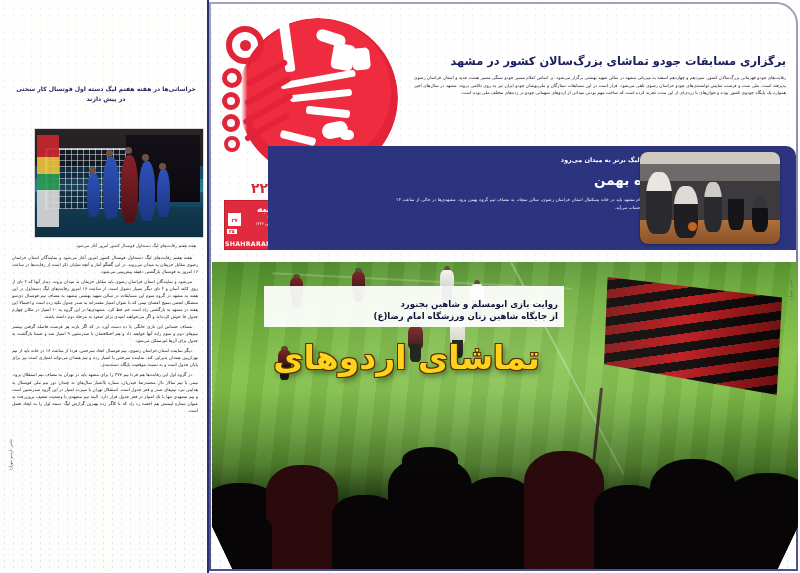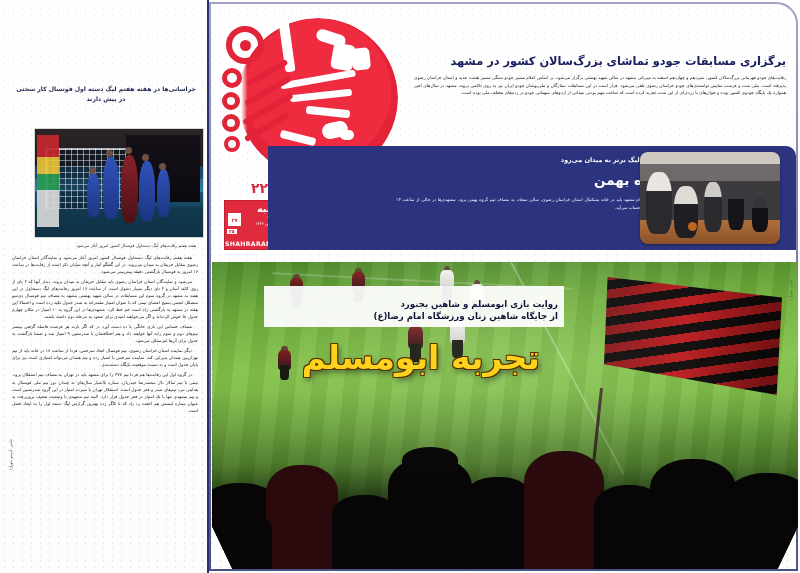--- a/index.html
+++ b/index.html
@@ -633,19 +633,19 @@
       <div class="sil" style="left:20px;bottom:0;width:40px;height:54px;"></div>
       <div class="sil" style="left:418px;bottom:0;width:34px;height:46px;"></div>
     </div>
 
     <div class="kicker-box">
       <div class="kicker-l1">روایت بازی ابومسلم و شاهین بجنورد</div>
       <div class="kicker-l2">از جایگاه شاهین زنان ورزشگاه امام رضا(ع)</div>
     </div>
 
     <div class="big-title">
-      <div class="bt-line">تجربه ابومسلم</div>
+      <div class="bt-line">تماشای اردوهای</div>
     </div>
   </div>
 
   <div class="side-note">عکس: شهرآرا</div>
 
 </div>
 
 </body></html>

